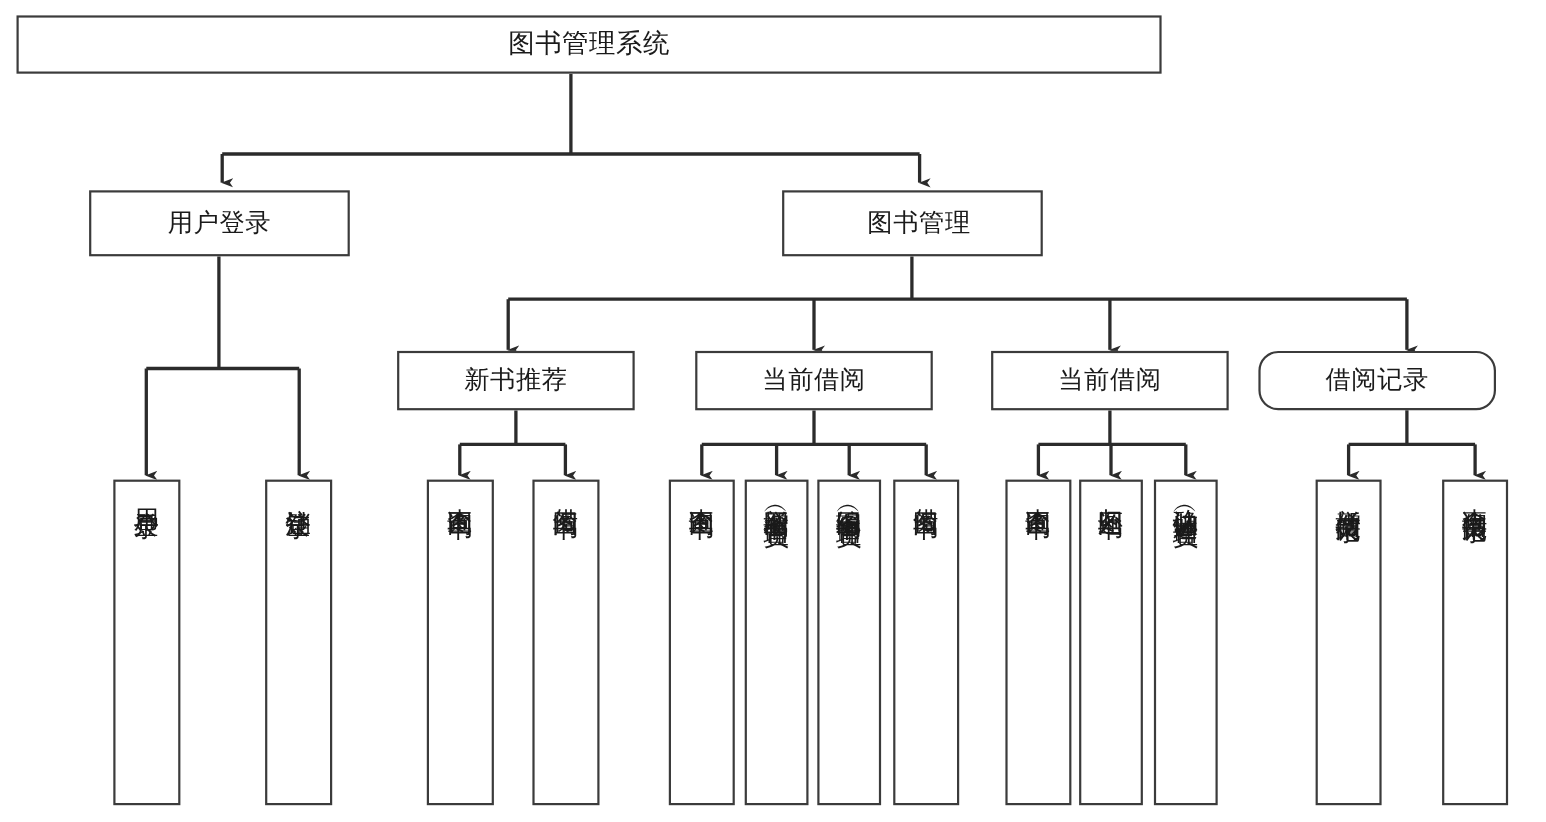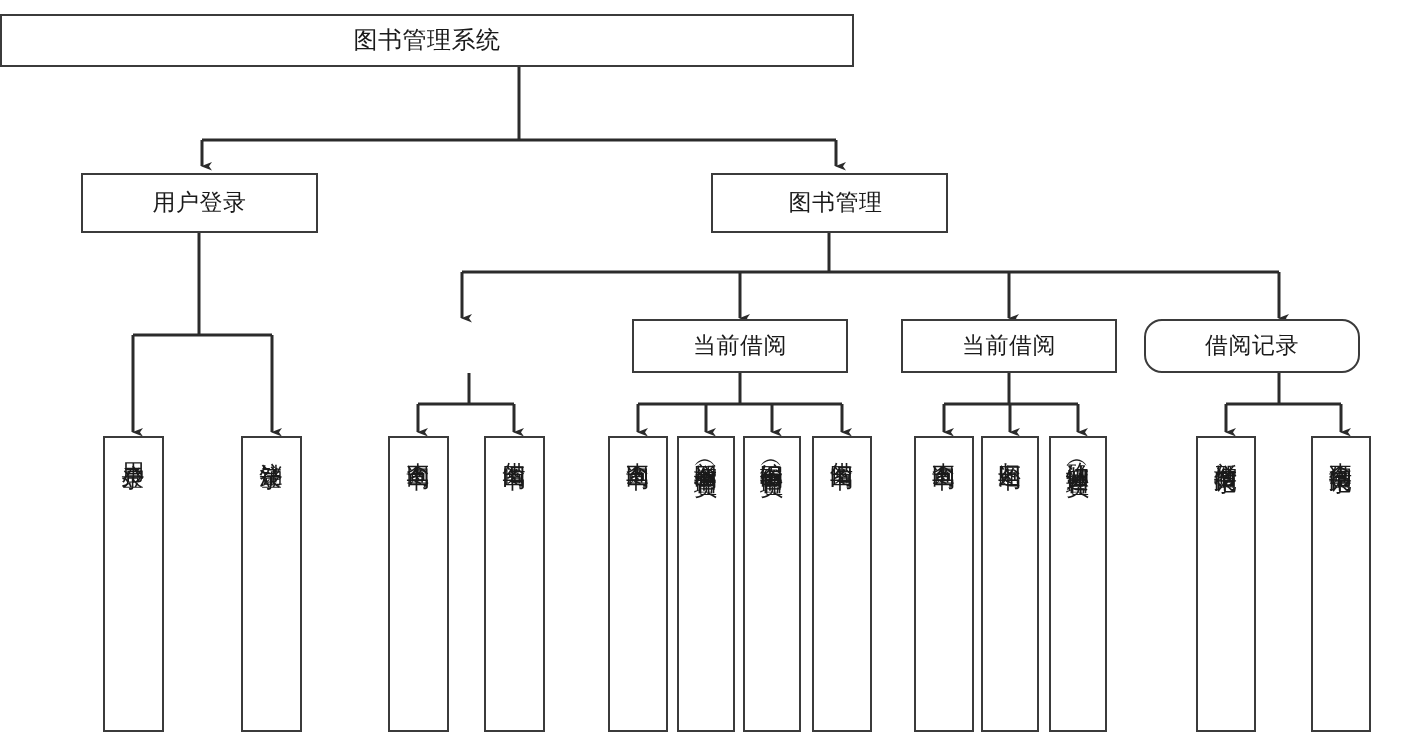--- a/index.html
+++ b/index.html
@@ -125,31 +125,34 @@
       <path d="M1010,404 L1010,432" marker-end="url(#arrowhead)"></path>
       <path d="M1078,404 L1078,432" marker-end="url(#arrowhead)"></path>
 
       <path d="M1279,373 L1279,404"></path>
       <path d="M1226,404 L1341,404"></path>
       <path d="M1226,404 L1226,432" marker-end="url(#arrowhead)"></path>
       <path d="M1341,404 L1341,432" marker-end="url(#arrowhead)"></path>
     </g>
   </svg>
 
-  <div class="node root horizontal" style="left:0; top:14px; width:854px; height:53px;">
+  <div class="node root horizontal" style="left:15px; top:14px; width:1041px; height:53px;">
     <span class="node-label">图书管理系统</span>
   </div>
 
   <div class="node horizontal" style="left:81px; top:173px; width:237px; height:60px;">
     <span class="node-label">用户登录</span>
   </div>
   <div class="node horizontal" style="left:711px; top:173px; width:237px; height:60px;padding-left:12px;">
     <span class="node-label">图书管理</span>
   </div>
 
+  <div class="node horizontal" style="left:361px; top:319px; width:216px; height:54px;">
+    <span class="node-label">新书推荐</span>
+  </div>
   <div class="node horizontal" style="left:632px; top:319px; width:216px; height:54px;">
     <span class="node-label">当前借阅</span>
   </div>
   <div class="node horizontal" style="left:901px; top:319px; width:216px; height:54px;">
     <span class="node-label">当前借阅</span>
   </div>
   <div class="node horizontal" style="left:1144px; top:319px; width:216px; height:54px;border-radius:18px;">
     <span class="node-label">借阅记录</span>
   </div>
 

